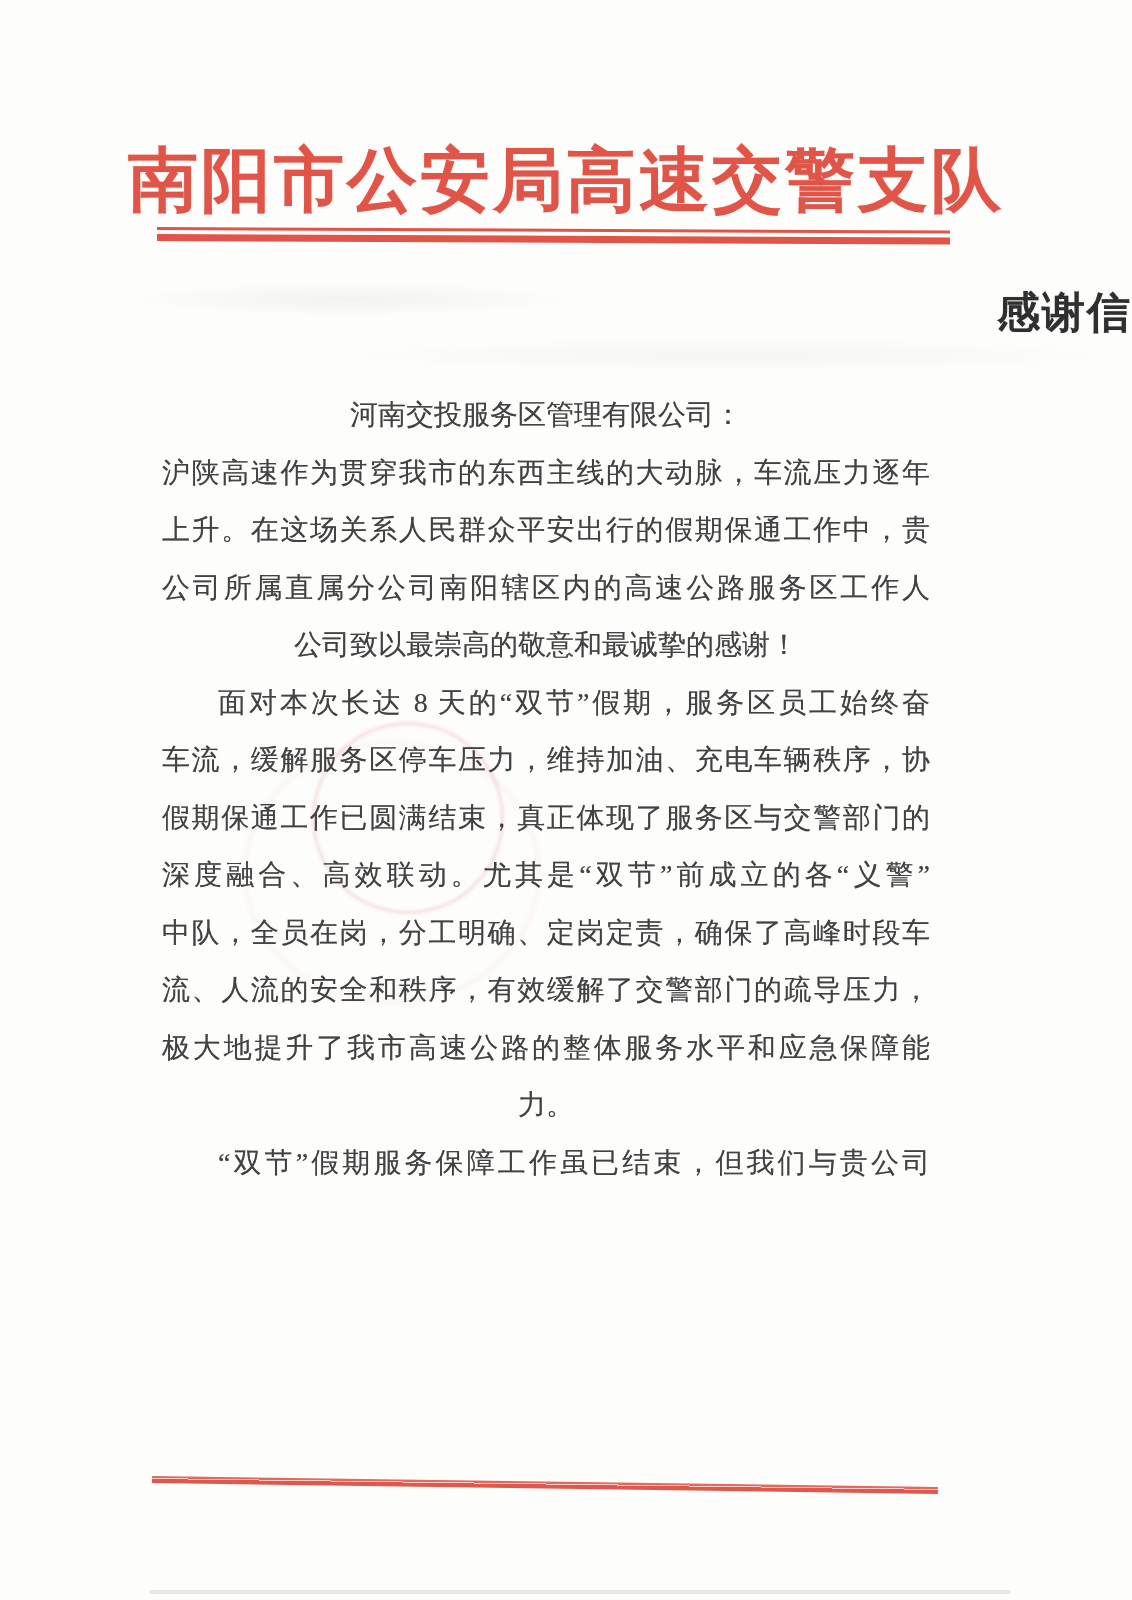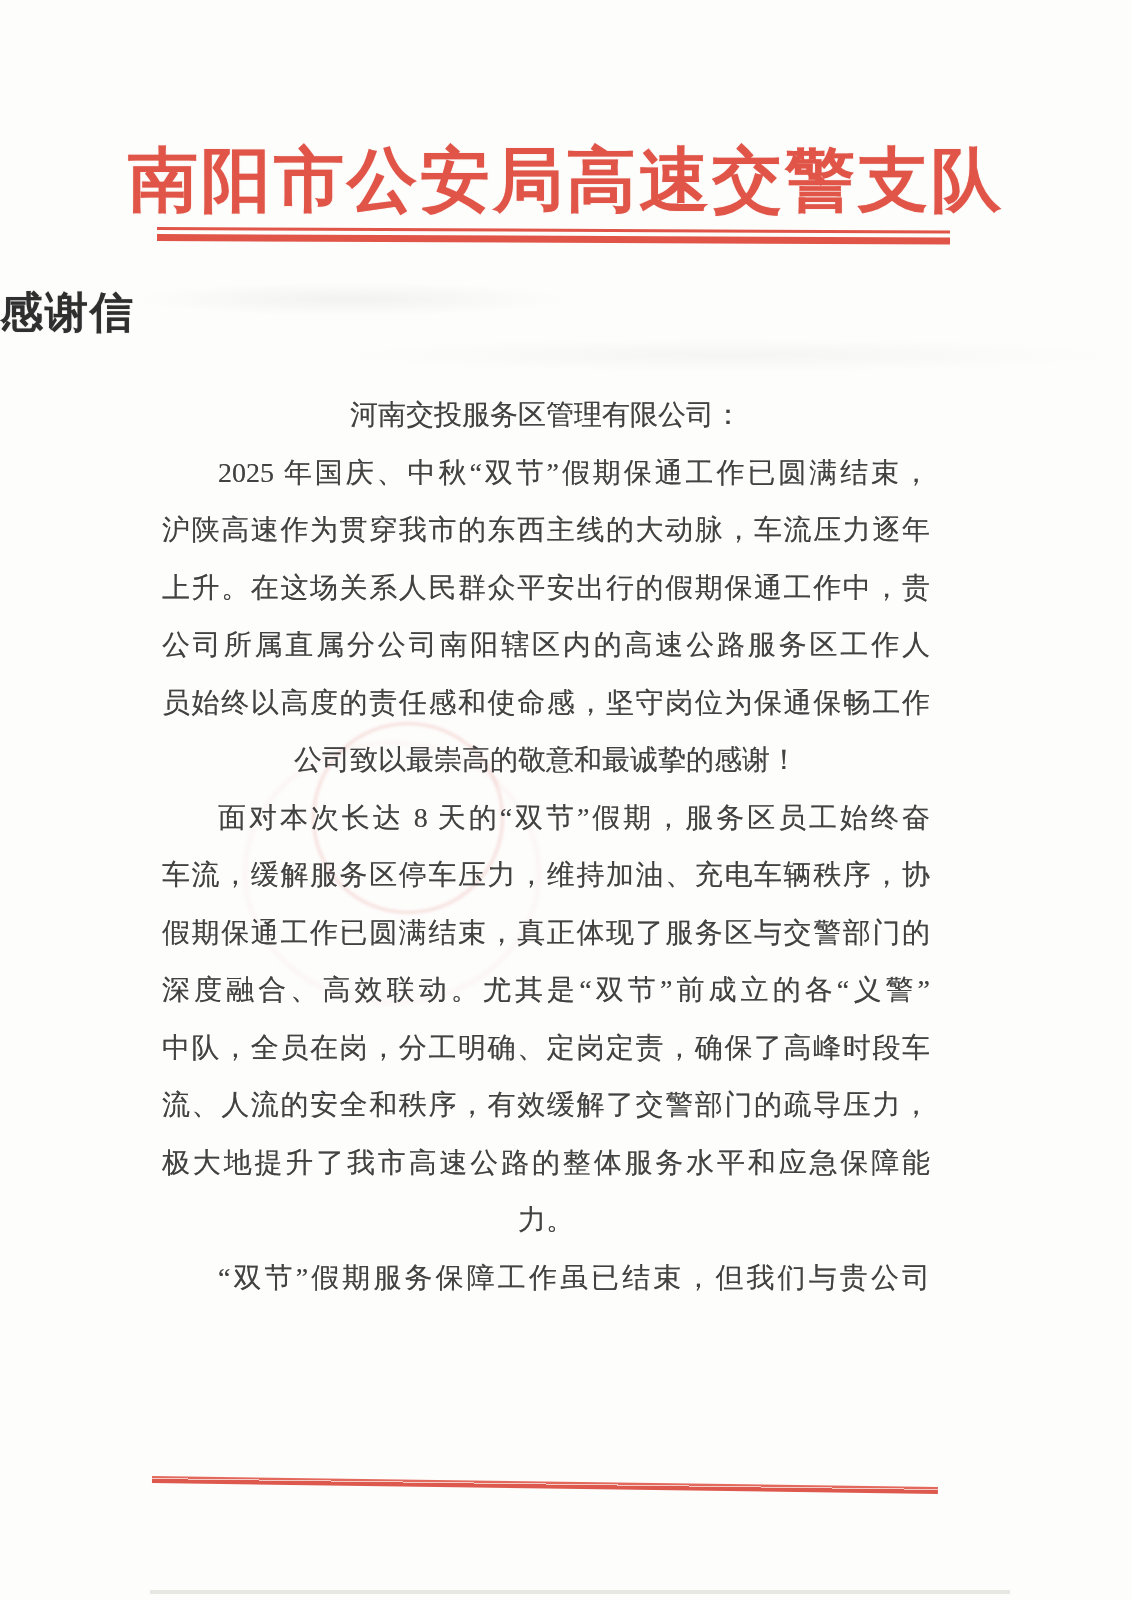--- a/index.html
+++ b/index.html
@@ -44,21 +44,21 @@
     text-shadow: 0 0 1px rgba(224,85,72,0.45);
   }
 
   .rule { position: absolute; left: 157px; width: 793px; background: var(--accent); transform-origin: left center; }
   .rule-thin  { top: 227px; height: 3px; transform: rotate(0.25deg); }
   .rule-thick { top: 234px; height: 7px; transform: rotate(0.25deg); }
 
   .title {
     position: absolute;
     top: 291px; left: 0; width: 100%;
-    text-align: left;
+    text-align: right;
     font-size: 43px;
     font-weight: 700;
     letter-spacing: 2px;
     line-height: 1;
     color: #2f2f2f;
     text-shadow: 0 0 1px rgba(0,0,0,0.35);
   }
 
   
   .stamp-a {
@@ -112,25 +112,23 @@
   <div class="rule rule-thin"></div>
   <div class="rule rule-thick"></div>
 
   <div class="title">感谢信</div>
 
   <div class="stamp-a"></div>
   <div class="stamp-b"></div>
 
   <div class="letter-body">
     <div class="line flush">河南交投服务区管理有限公司：</div>
-    <div class="line indent">2025 年国庆、中秋“双节”假期保通工作已圆满结束，</div>
     <div class="line">沪陕高速作为贯穿我市的东西主线的大动脉，车流压力逐年</div>
     <div class="line">上升。在这场关系人民群众平安出行的假期保通工作中，贵</div>
     <div class="line">公司所属直属分公司南阳辖区内的高速公路服务区工作人</div>
-    <div class="line">员始终以高度的责任感和使命感，坚守岗位为保通保畅工作</div>
     <div class="line flush">公司致以最崇高的敬意和最诚挚的感谢！</div>
     <div class="line indent">面对本次长达 8 天的“双节”假期，服务区员工始终奋</div>
     <div class="line">车流，缓解服务区停车压力，维持加油、充电车辆秩序，协</div>
     <div class="line">假期保通工作已圆满结束，真正体现了服务区与交警部门的</div>
     <div class="line">深度融合、高效联动。尤其是“双节”前成立的各“义警”</div>
     <div class="line">中队，全员在岗，分工明确、定岗定责，确保了高峰时段车</div>
     <div class="line">流、人流的安全和秩序，有效缓解了交警部门的疏导压力，</div>
     <div class="line">极大地提升了我市高速公路的整体服务水平和应急保障能</div>
     <div class="line flush">力。</div>
     <div class="line indent">“双节”假期服务保障工作虽已结束，但我们与贵公司</div>

